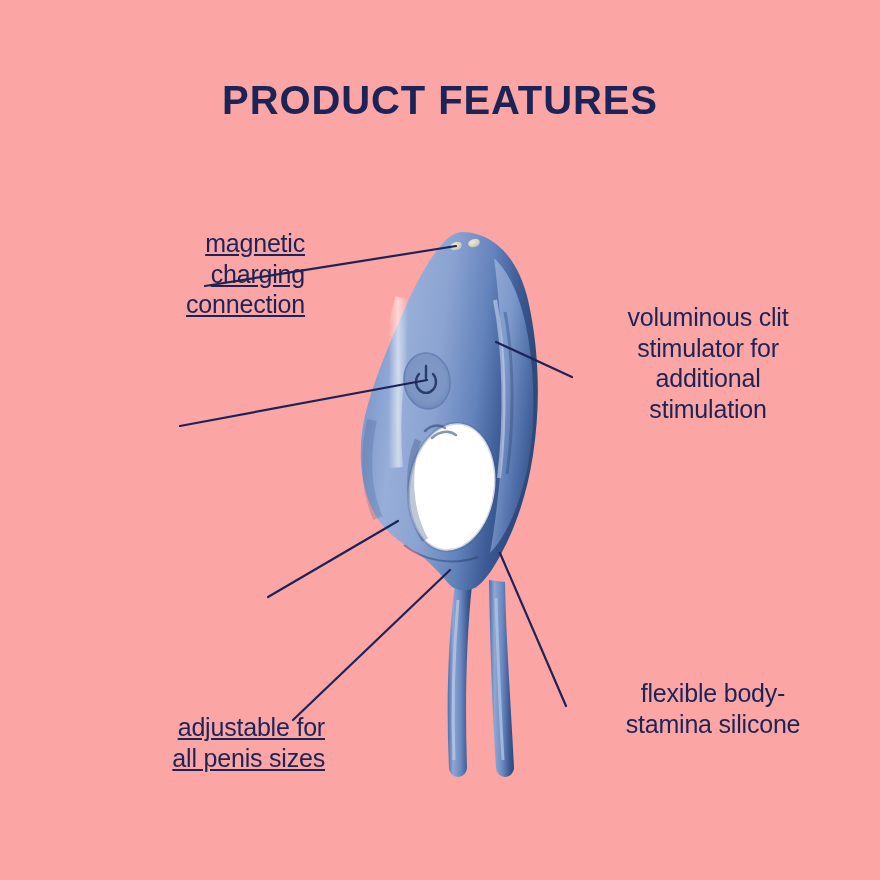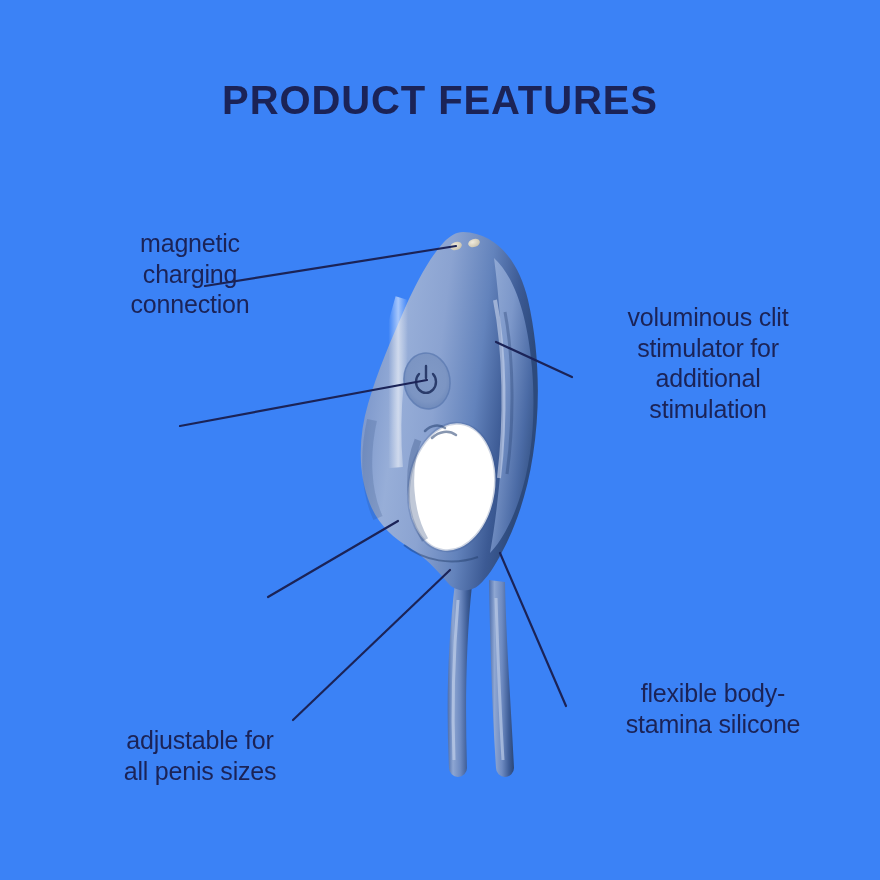--- a/index.html
+++ b/index.html
@@ -8,21 +8,21 @@
     padding: 0;
     background: #ffffff;
   }
   body {
     font-family: "Liberation Sans", sans-serif;
   }
   #page {
     position: relative;
     width: 880px;
     height: 880px;
-    background: #3b82f6;
+    background: #fca5a5;
     overflow: hidden;
   }
   #page-title {
     position: absolute;
     top: 78px;
     left: 0;
     width: 880px;
     text-align: center;
     font-family: "Liberation Sans", sans-serif;
     font-weight: bold;
@@ -32,28 +32,28 @@
   }
   .callout {
     position: absolute;
     font-family: "Liberation Sans", sans-serif;
     font-size: 25px;
     line-height: 30.5px;
     color: #1b2357;
     white-space: pre-line;
     letter-spacing: -0.2px;
   }
-  .callout.left  { text-align: center; }
+  .callout.left  { text-align: right; text-decoration: underline; }
   .callout.right { text-align: center; }
 
   
   #co-magnetic   { left: 75px;  top: 228px; width: 230px; }
   #co-control    { left: 75px;  top: 392px; width: 230px; }
   #co-slows      { left: 75px;  top: 512px; width: 250px; }
-  #co-adjustable { left: 75px;  top: 712px; width: 250px; margin-top: 13px; }
+  #co-adjustable { left: 75px;  top: 712px; width: 250px; }
   #co-voluminous { left: 578px; top: 302px; width: 260px; }
   #co-flexible   { left: 578px; top: 678px; width: 270px; }
 
   #art-layer, #leader-layer {
     position: absolute;
     left: 0;
     top: 0;
     width: 880px;
     height: 880px;
   }

